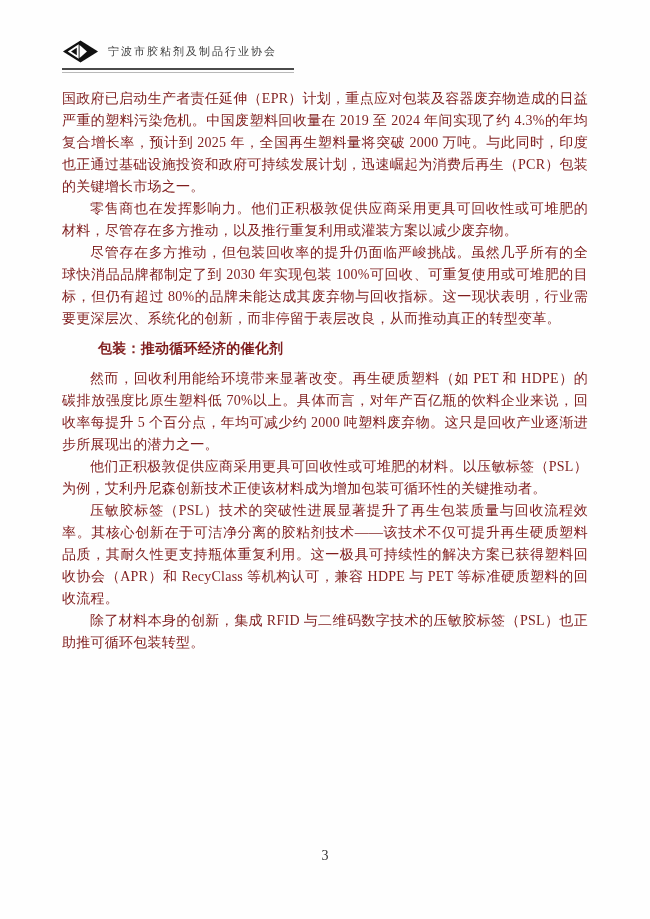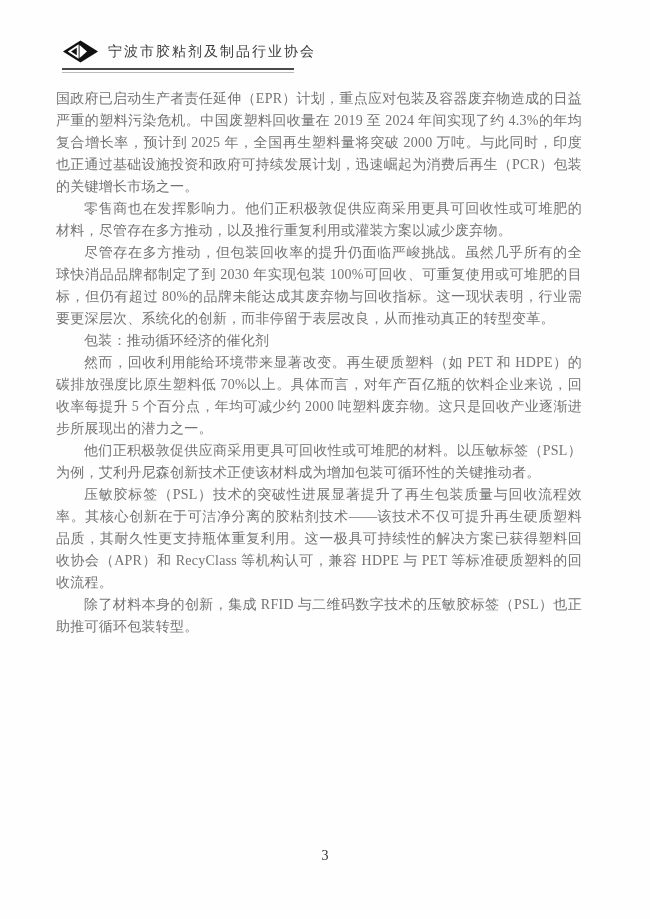--- a/index.html
+++ b/index.html
@@ -29,57 +29,57 @@
     gap: 9px;
     height: 27px;
   }
   .logo-icon {
     display: inline-flex;
     width: 37px;
     height: 25px;
     flex: 0 0 auto;
   }
   .org-name {
-    font-size: 14px;
+    font-size: 11px;
     letter-spacing: 2px;
     color: #3c3c3c;
     white-space: nowrap;
   }
   .header-rule {
     margin-top: 3px;
     width: 232px;
     height: 2px;
     border-top: 2px solid #4a4a4a;
     border-bottom: 1px solid #b8b8b8;
     box-sizing: content-box;
   }
   
   .doc-body {
     position: absolute;
     top: 88px;
-    left: 56px;
+    left: 62px;
     width: 526px;
     font-size: 14px;
     letter-spacing: 0.25px;
     line-height: 22px;
     text-align: justify;
-    color: #737373;
+    color: #7f1d1d;
   }
   .doc-body p {
     margin: 0;
     text-indent: 2em;
   }
   .doc-body p.continuation {
     text-indent: 0;
   }
   .doc-body h2.section-heading {
-    margin: 0;
+    margin: 8px;
     font-size: 14px;
     line-height: 22px;
-    font-weight: normal;
+    font-weight: bold;
     text-indent: 2em;
     letter-spacing: 0.25px;
   }
   
   .page-footer {
     position: absolute;
     top: 848px;
     left: 0;
     width: 650px;
     text-align: center;

